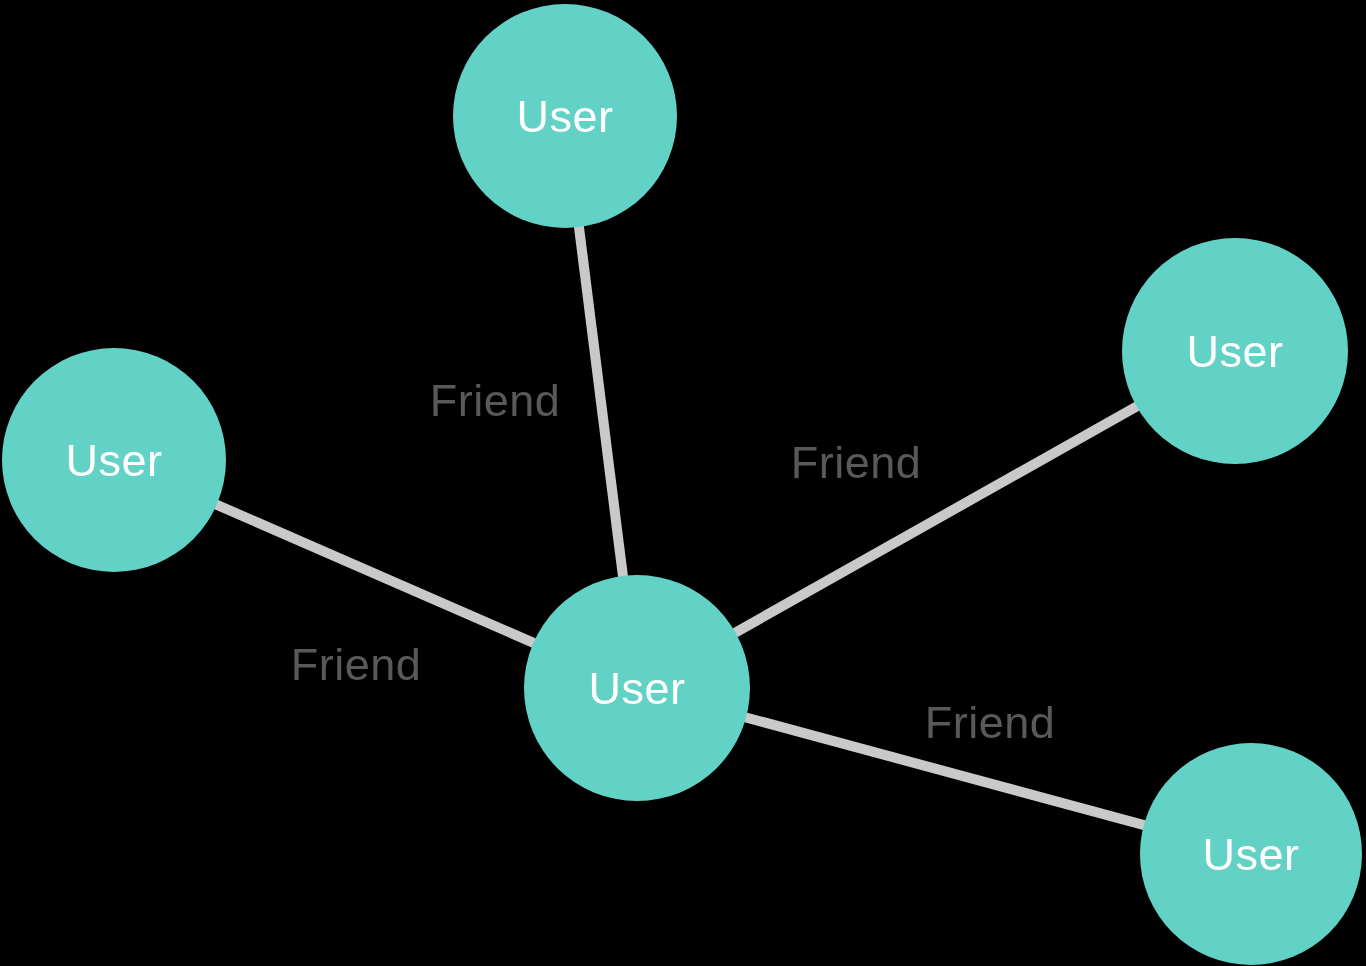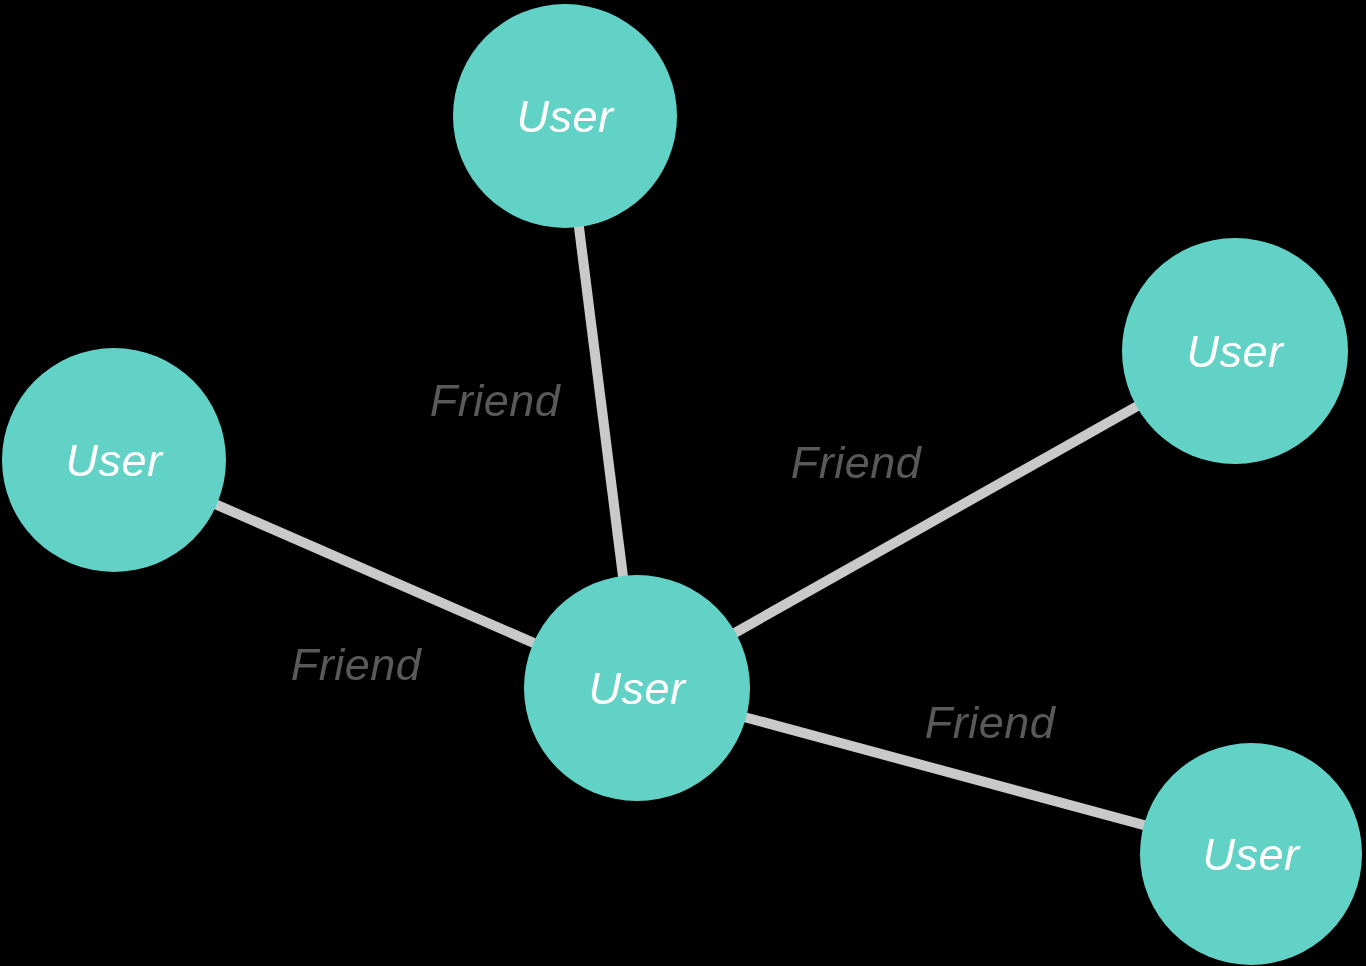--- a/index.html
+++ b/index.html
@@ -10,21 +10,20 @@
     overflow: hidden;
   }
   body {
     background: #000000;
     font-family: "Liberation Sans", sans-serif;
   }
   #graph-canvas {
     position: relative;
     width: 1182px;
     height: 966px;
-    font-style: italic;
   }
   svg {
     display: block;
   }
   .edge-line {
     fill: none;
   }
   .edge-label {
     font-family: "Liberation Sans", sans-serif;
     font-size: 45px;

